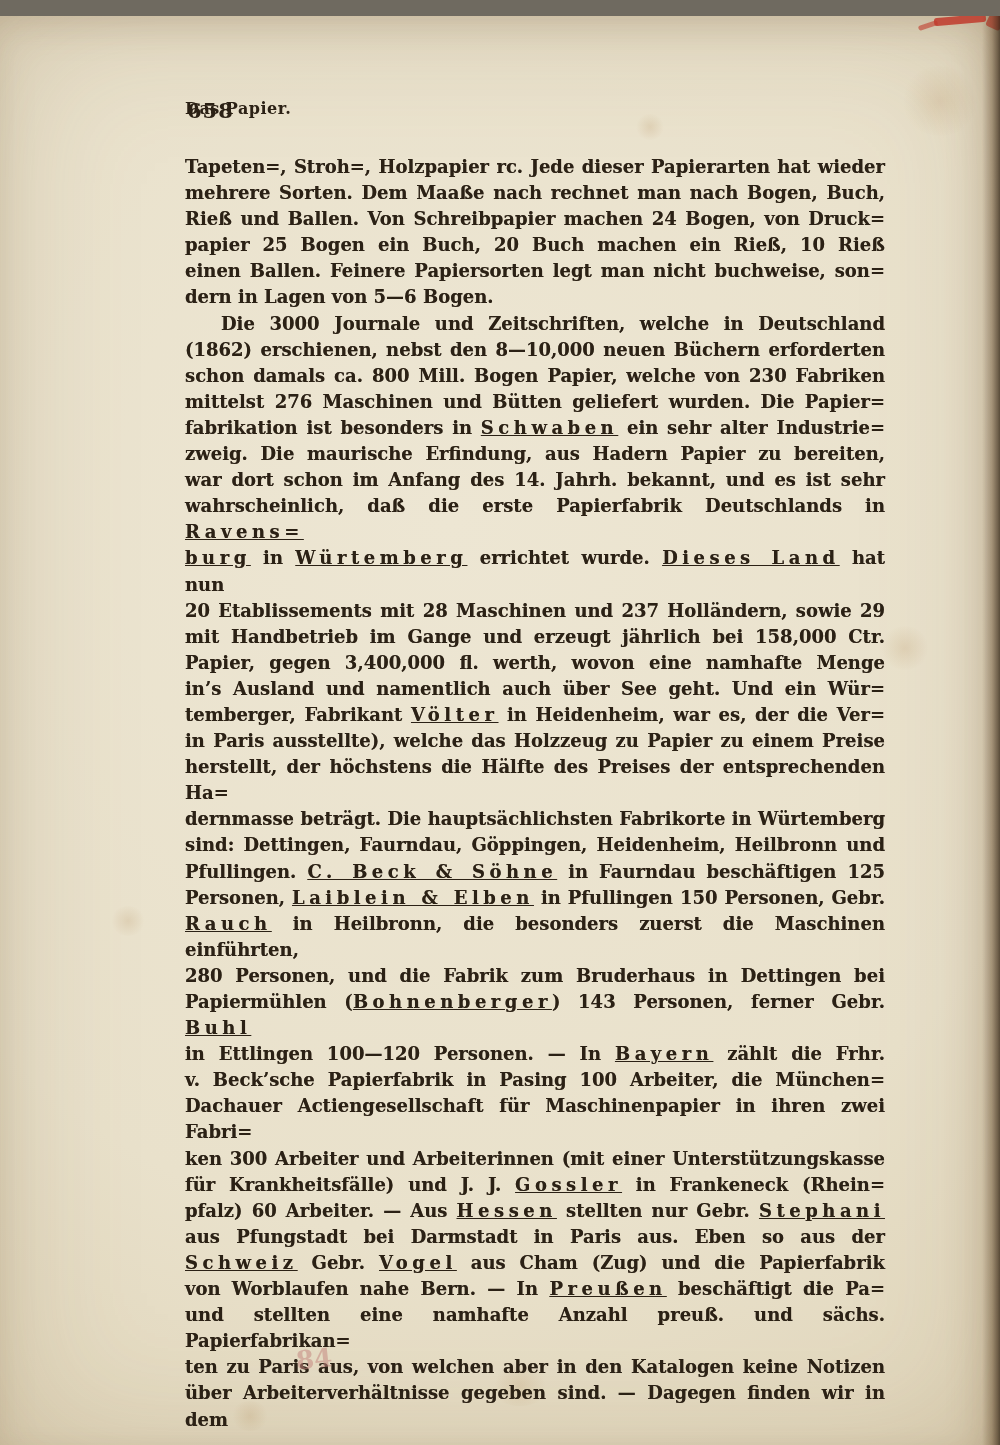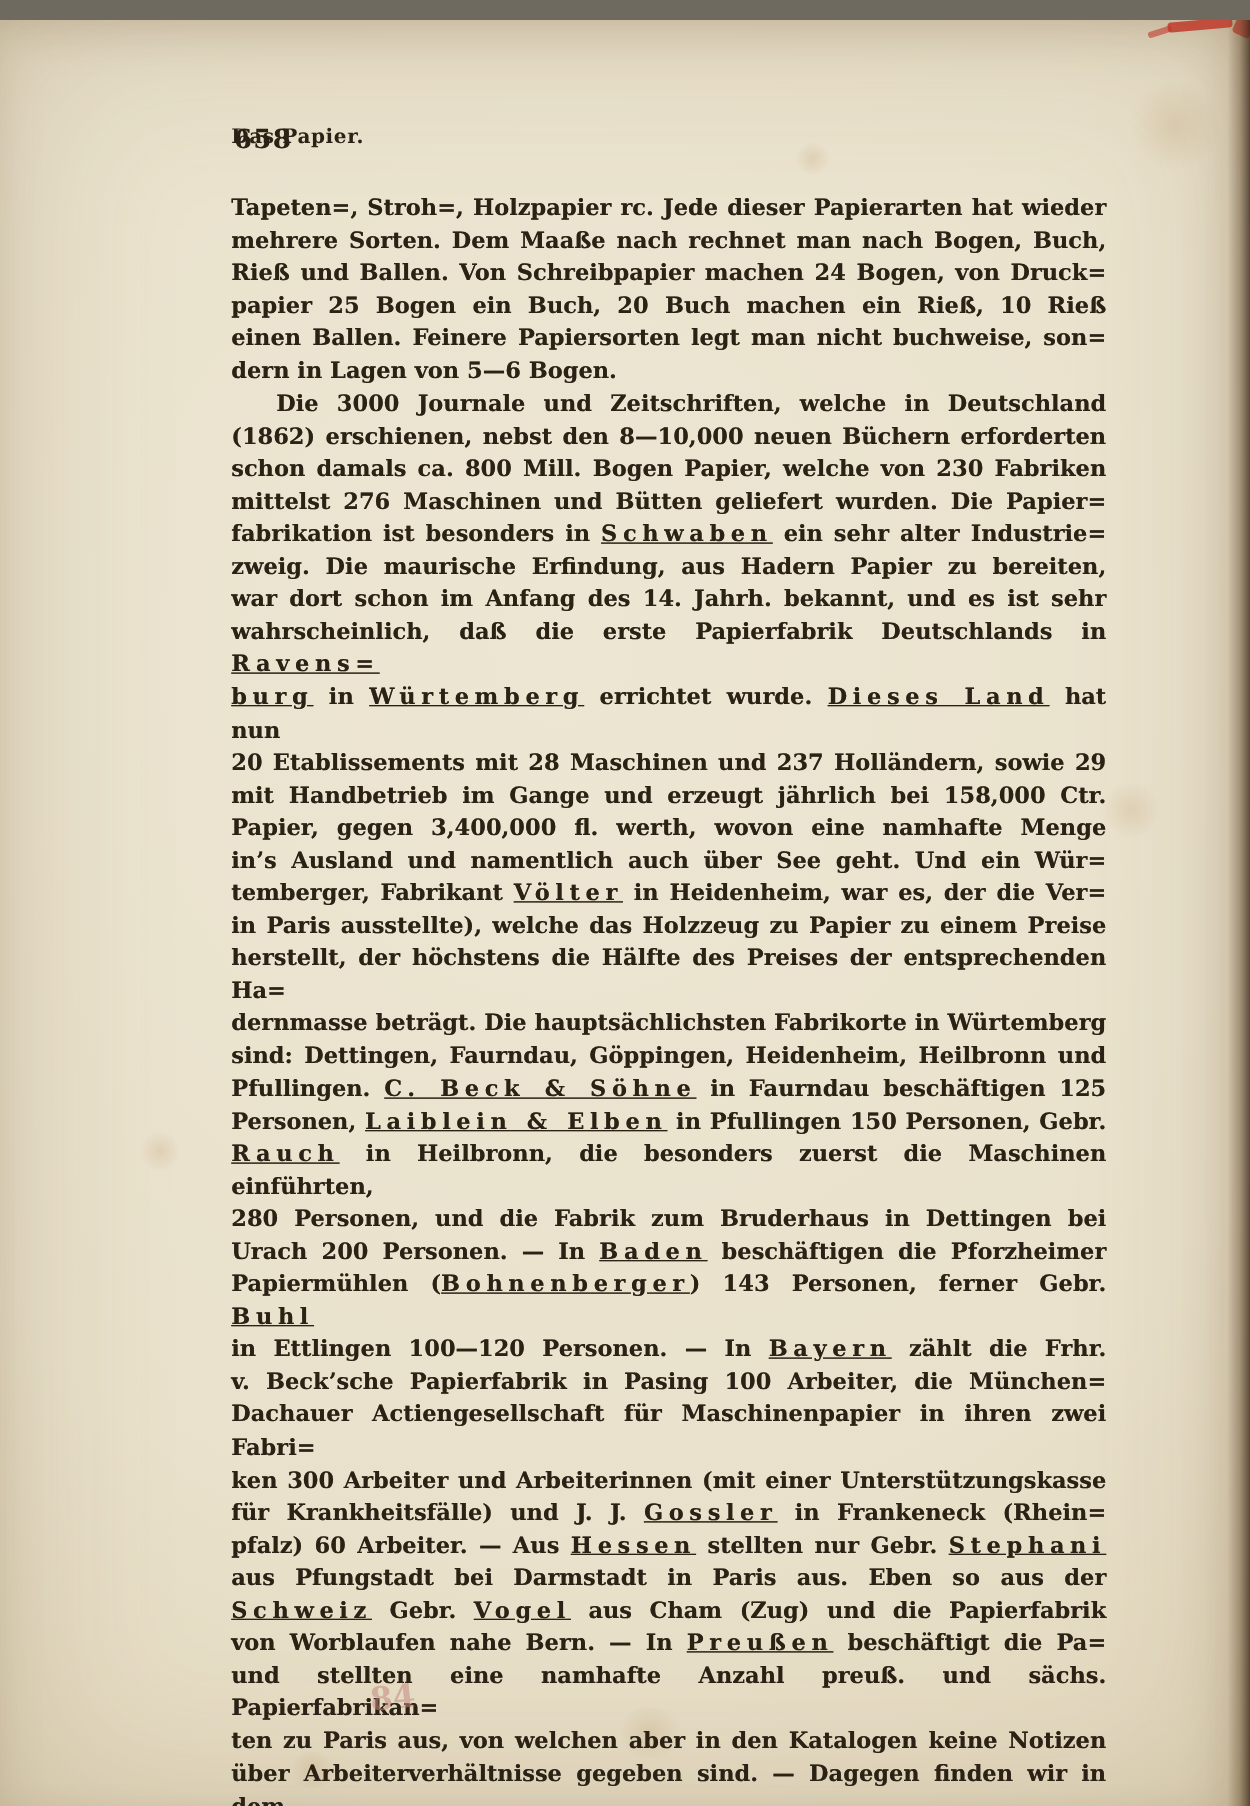--- a/index.html
+++ b/index.html
@@ -92,21 +92,20 @@
         <div class="line">in’s Ausland und namentlich auch über See geht. Und ein Wür=</div>
         <div class="line">temberger, Fabrikant <span class="g">Völter</span> in Heidenheim, war es, der die Ver=</div>
         <div class="line">in Paris ausstellte), welche das Holzzeug zu Papier zu einem Preise</div>
         <div class="line">herstellt, der höchstens die Hälfte des Preises der entsprechenden Ha=</div>
         <div class="line">dernmasse beträgt. Die hauptsächlichsten Fabrikorte in Würtemberg</div>
         <div class="line">sind: Dettingen, Faurndau, Göppingen, Heidenheim, Heilbronn und</div>
         <div class="line">Pfullingen. <span class="g">C. Beck &amp; Söhne</span> in Faurndau beschäftigen 125</div>
         <div class="line">Personen, <span class="g">Laiblein &amp; Elben</span> in Pfullingen 150 Personen, Gebr.</div>
         <div class="line"><span class="g">Rauch</span> in Heilbronn, die besonders zuerst die Maschinen einführten,</div>
         <div class="line">280 Personen, und die Fabrik zum Bruderhaus in Dettingen bei</div>
-        <div class="line">Urach 200 Personen. — In <span class="g">Baden</span> beschäftigen die Pforzheimer</div>
         <div class="line">Papiermühlen (<span class="g">Bohnenberger</span>) 143 Personen, ferner Gebr. <span class="g">Buhl</span></div>
         <div class="line">in Ettlingen 100—120 Personen. — In <span class="g">Bayern</span> zählt die Frhr.</div>
         <div class="line">v. Beck’sche Papierfabrik in Pasing 100 Arbeiter, die München=</div>
         <div class="line">Dachauer Actiengesellschaft für Maschinenpapier in ihren zwei Fabri=</div>
         <div class="line">ken 300 Arbeiter und Arbeiterinnen (mit einer Unterstützungskasse</div>
         <div class="line">für Krankheitsfälle) und J. J. <span class="g">Gossler</span> in Frankeneck (Rhein=</div>
         <div class="line">pfalz) 60 Arbeiter. — Aus <span class="g">Hessen</span> stellten nur Gebr. <span class="g">Stephani</span></div>
         <div class="line">aus Pfungstadt bei Darmstadt in Paris aus. Eben so aus der</div>
         <div class="line"><span class="g">Schweiz</span> Gebr. <span class="g">Vogel</span> aus Cham (Zug) und die Papierfabrik</div>
         <div class="line">von Worblaufen nahe Bern. — In <span class="g">Preußen</span> beschäftigt die Pa=</div>

